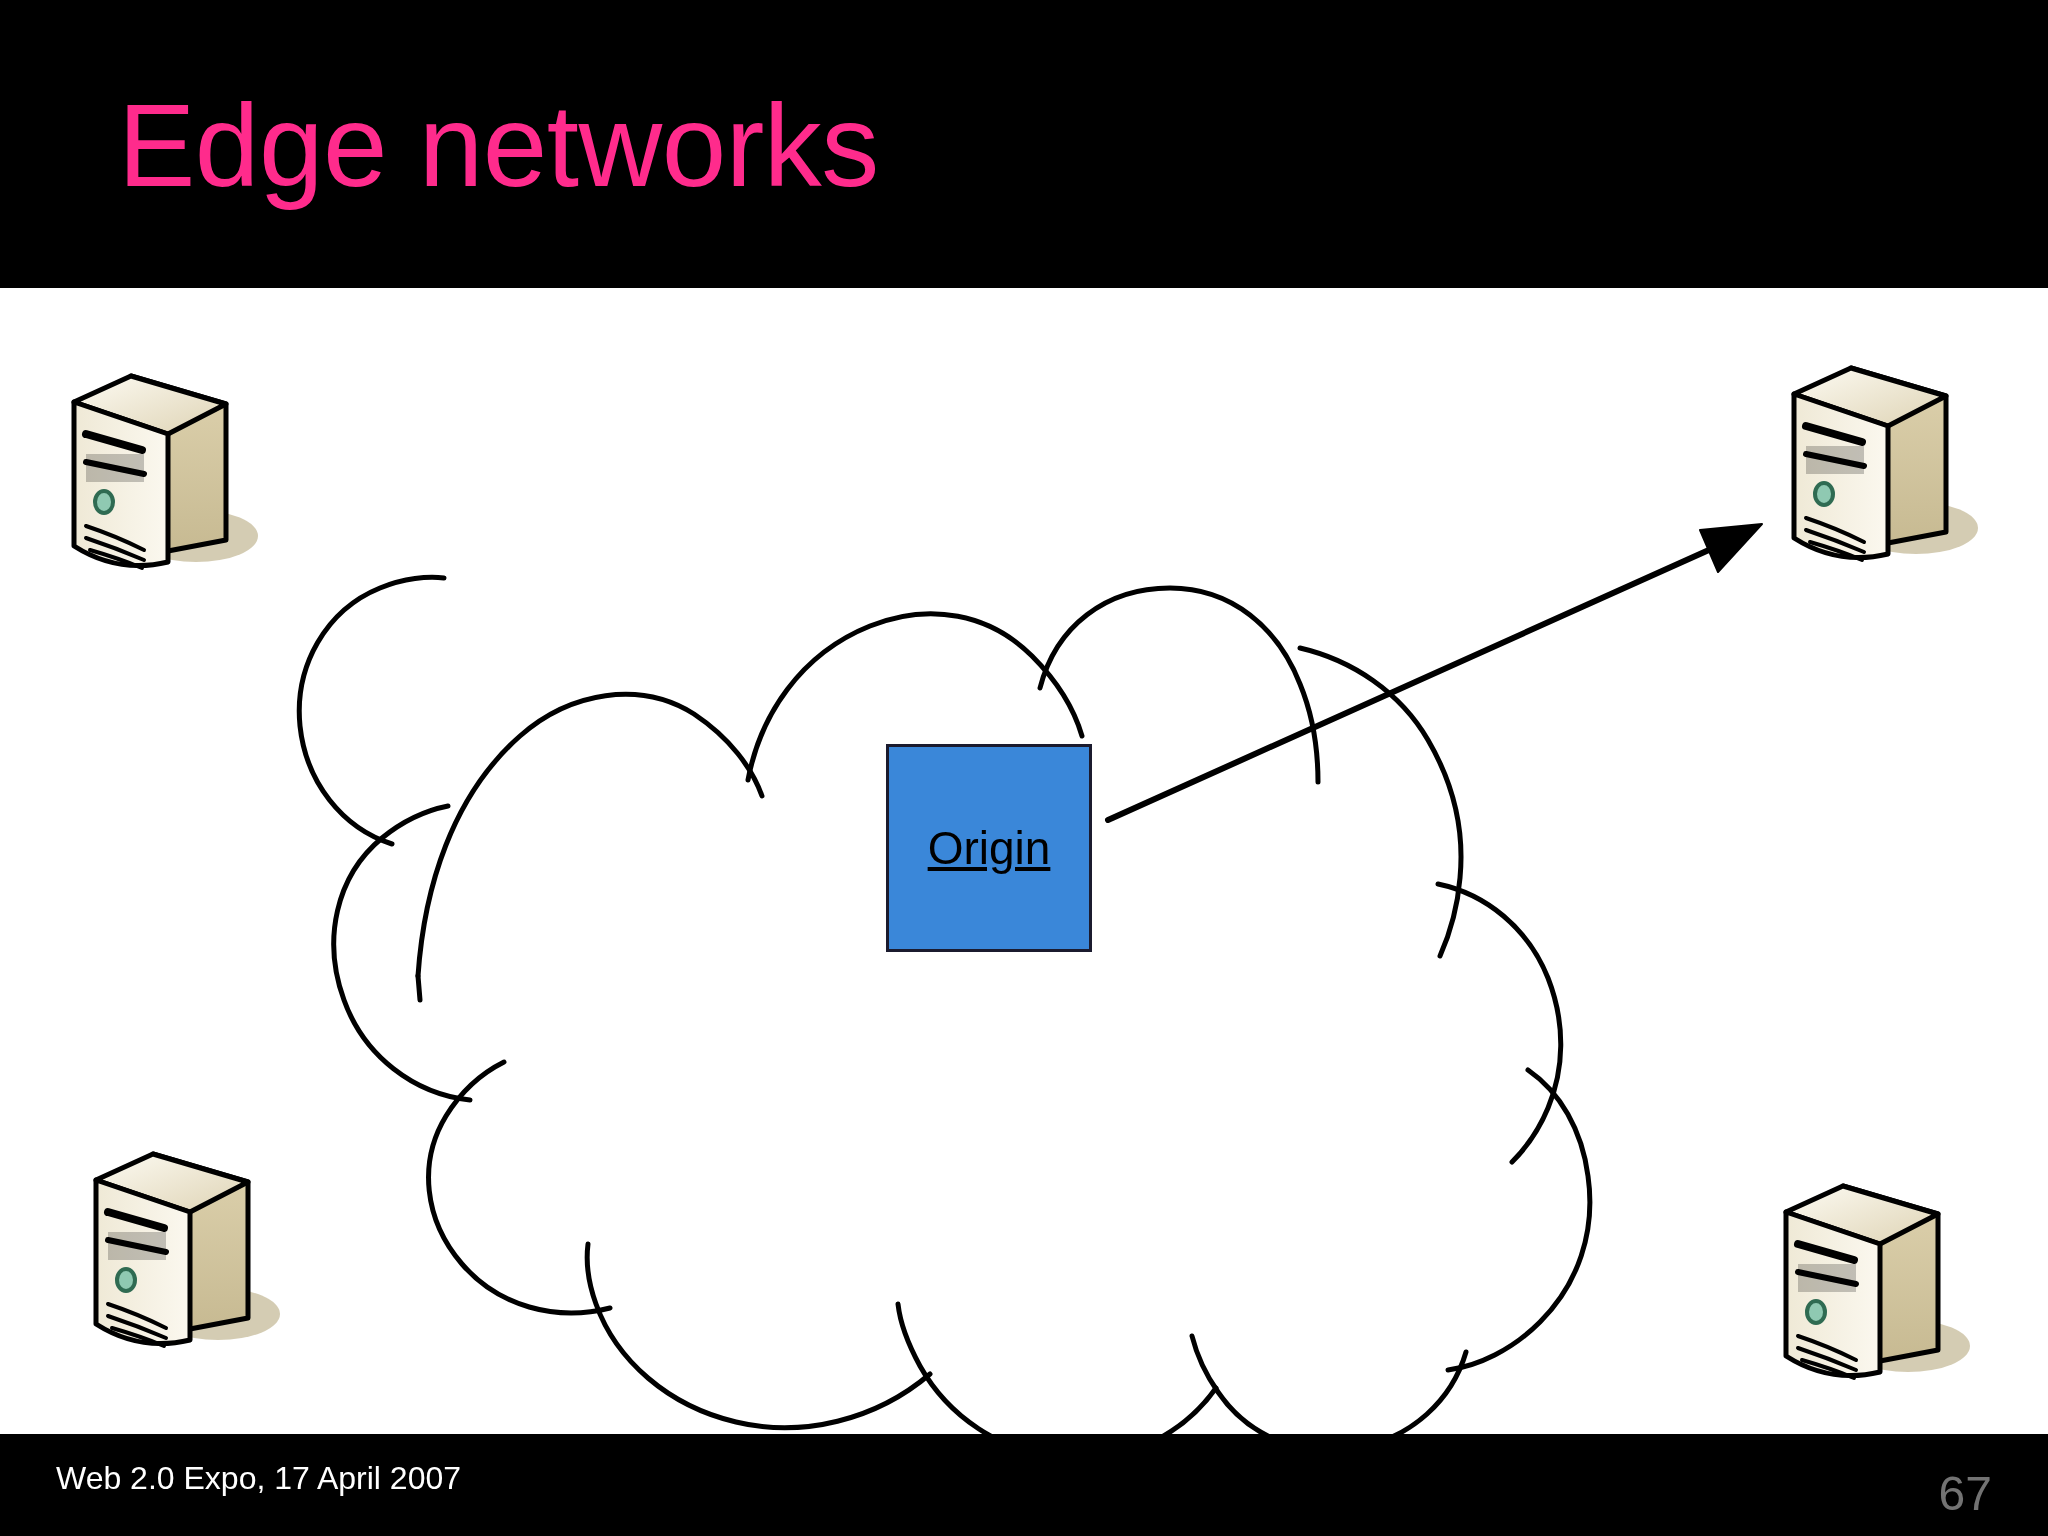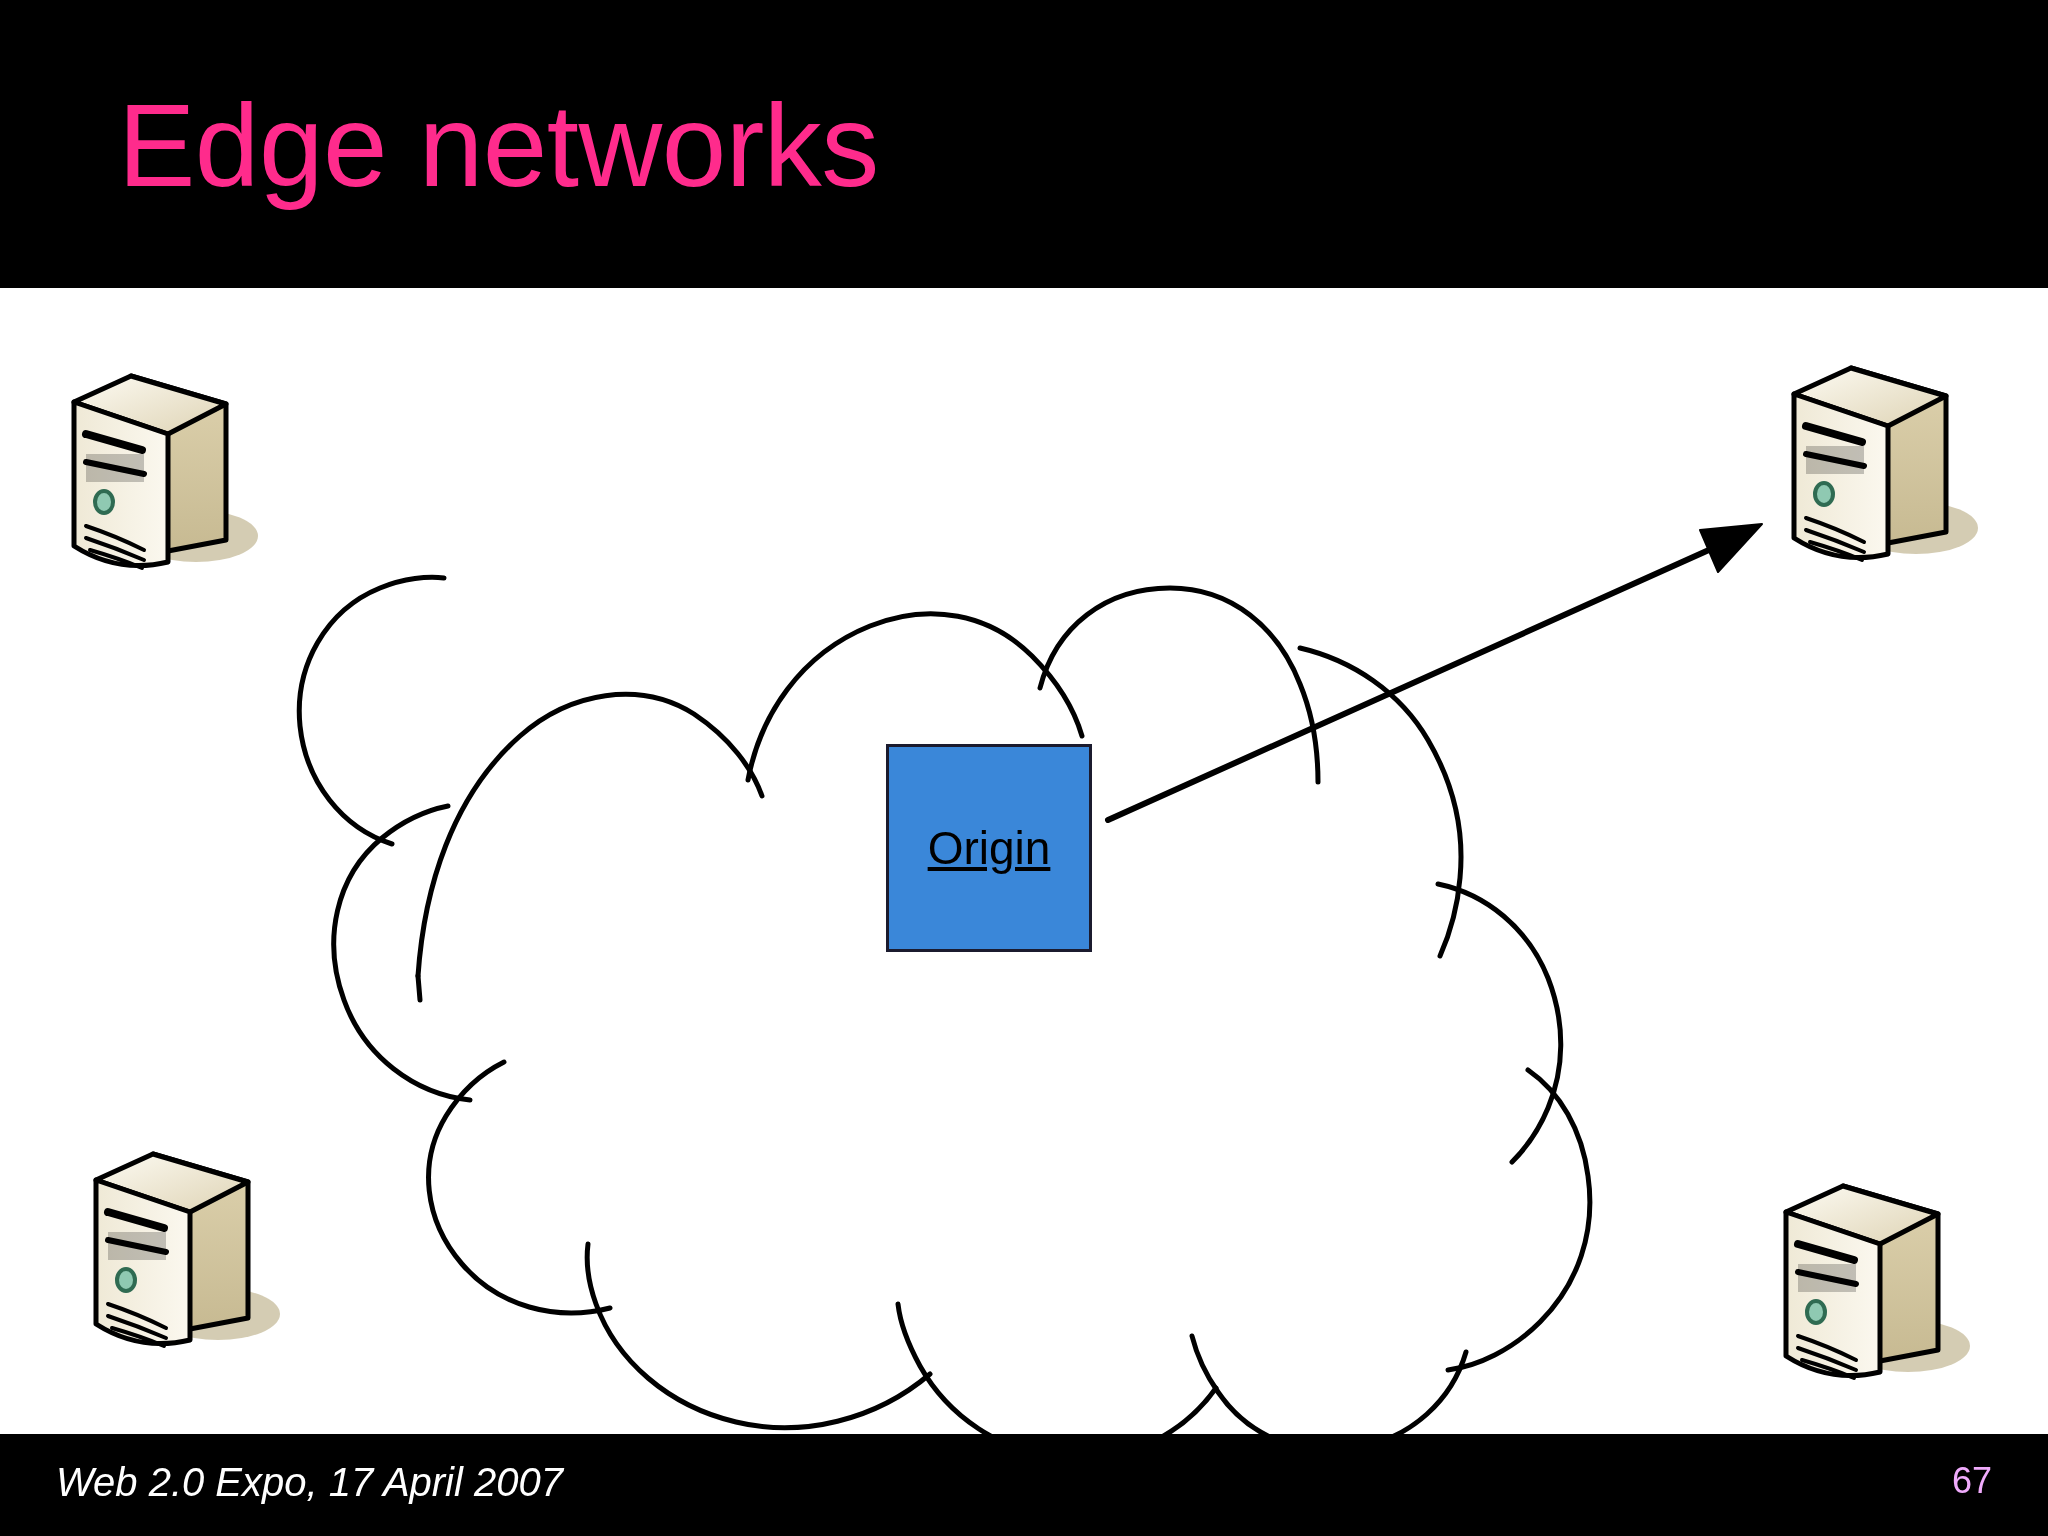--- a/index.html
+++ b/index.html
@@ -89,31 +89,30 @@
     left: 0;
     top: 1434px;
     width: 2048px;
     height: 102px;
     background: #000000;
   }
   #footer-text {
     position: absolute;
     left: 56px;
     top: 26px;
-    font-size: 40px;
+    font-size: 32px;
     color: #ffffff;
     white-space: nowrap;
-    font-style: italic;
   }
   #page-number {
     position: absolute;
     right: 56px;
-    top: 26px;
-    font-size: 36px;
-    color: #f0abfc;
+    top: 32px;
+    font-size: 48px;
+    color: #737373;
   }
 
   
   .server-node {
     position: absolute;
     width: 220px;
     height: 235px;
   }
   .server-node svg { display: block; width: 100%; height: 100%; }
 

